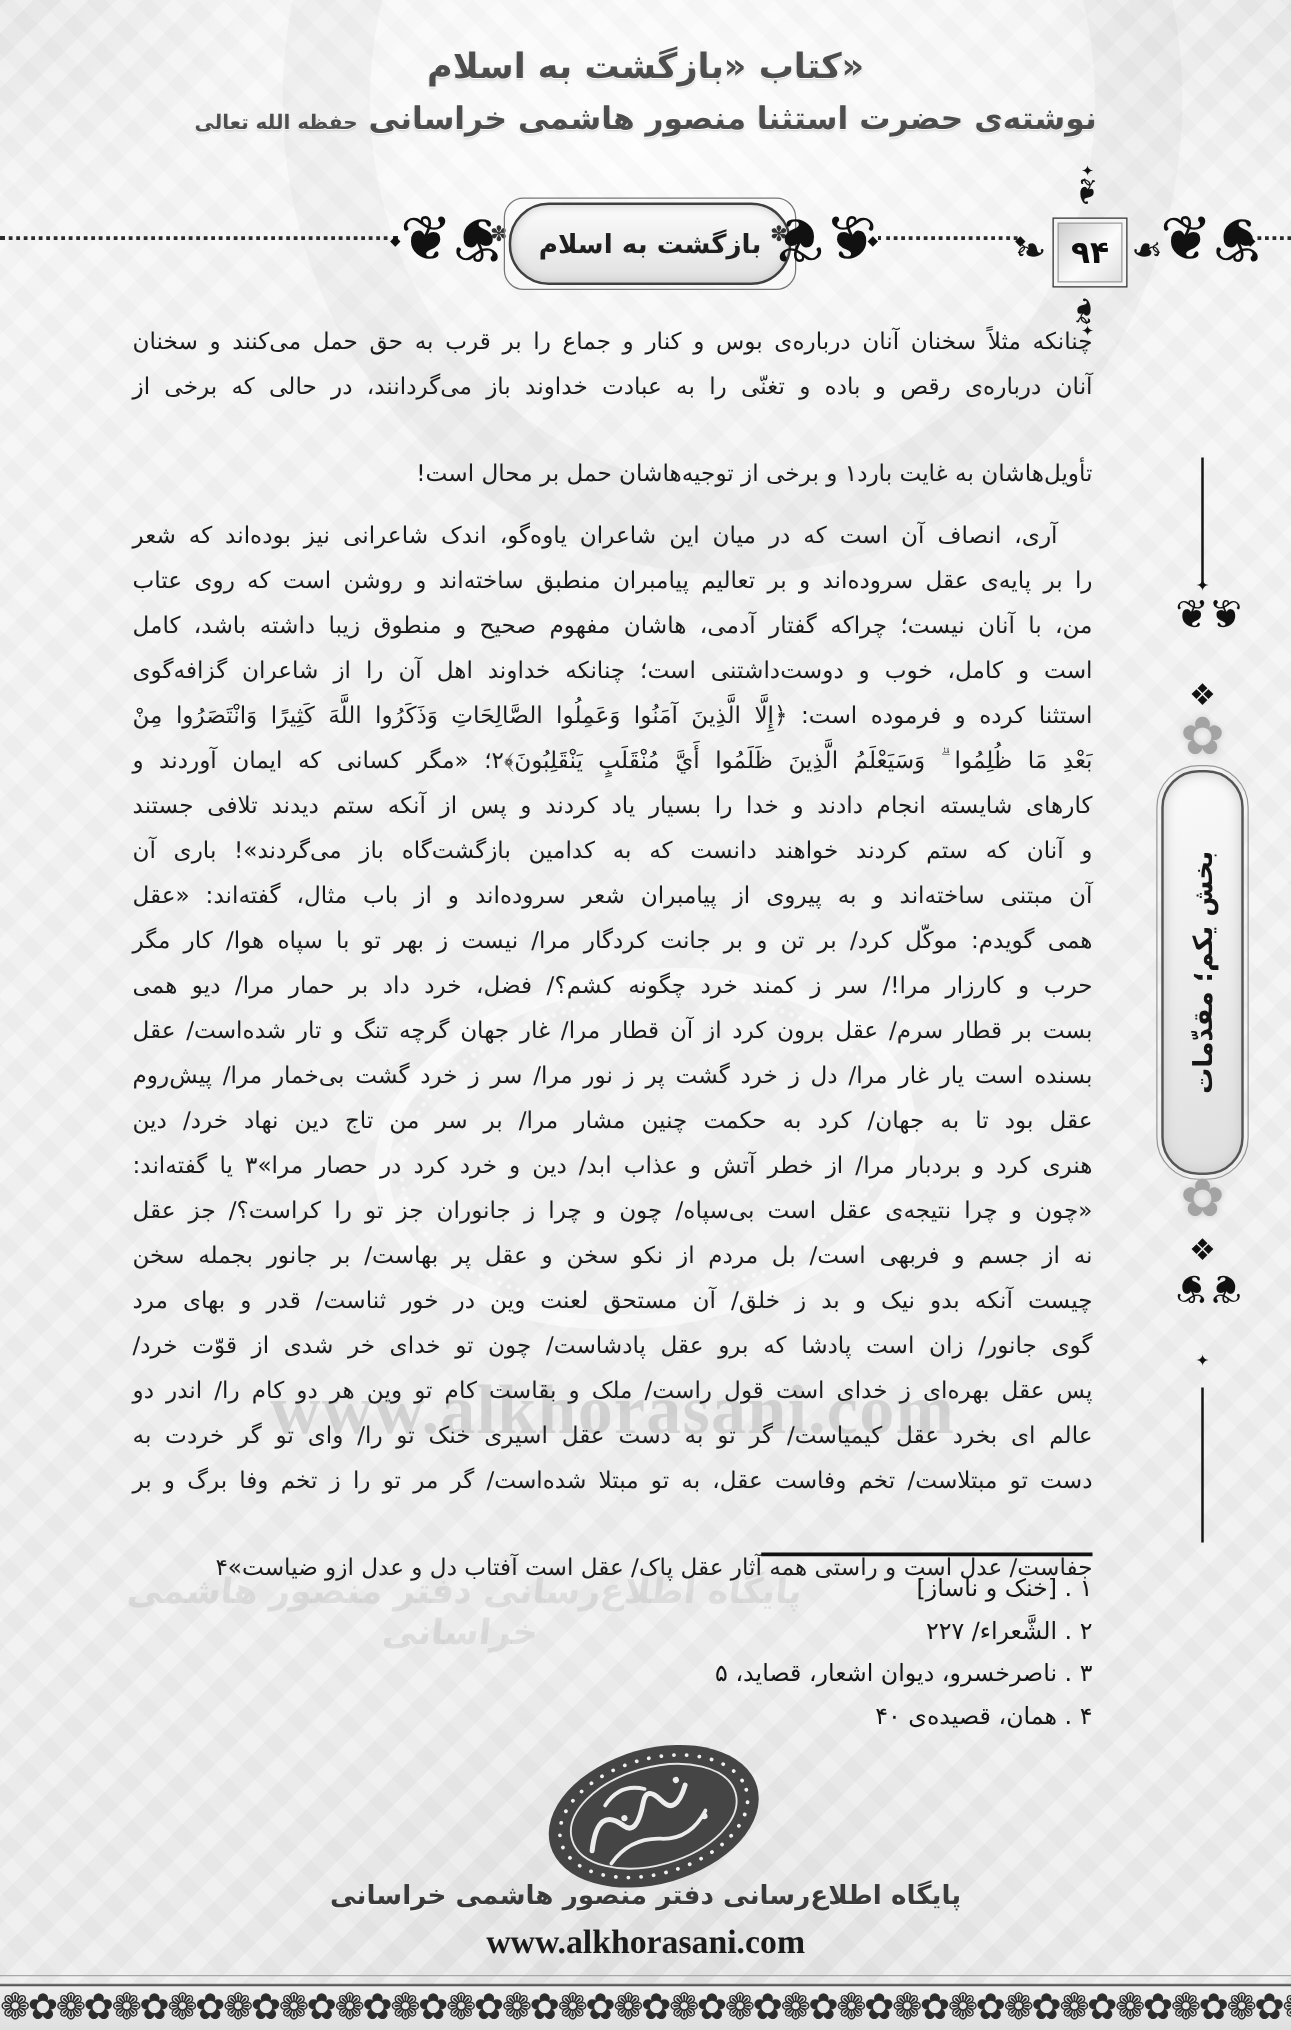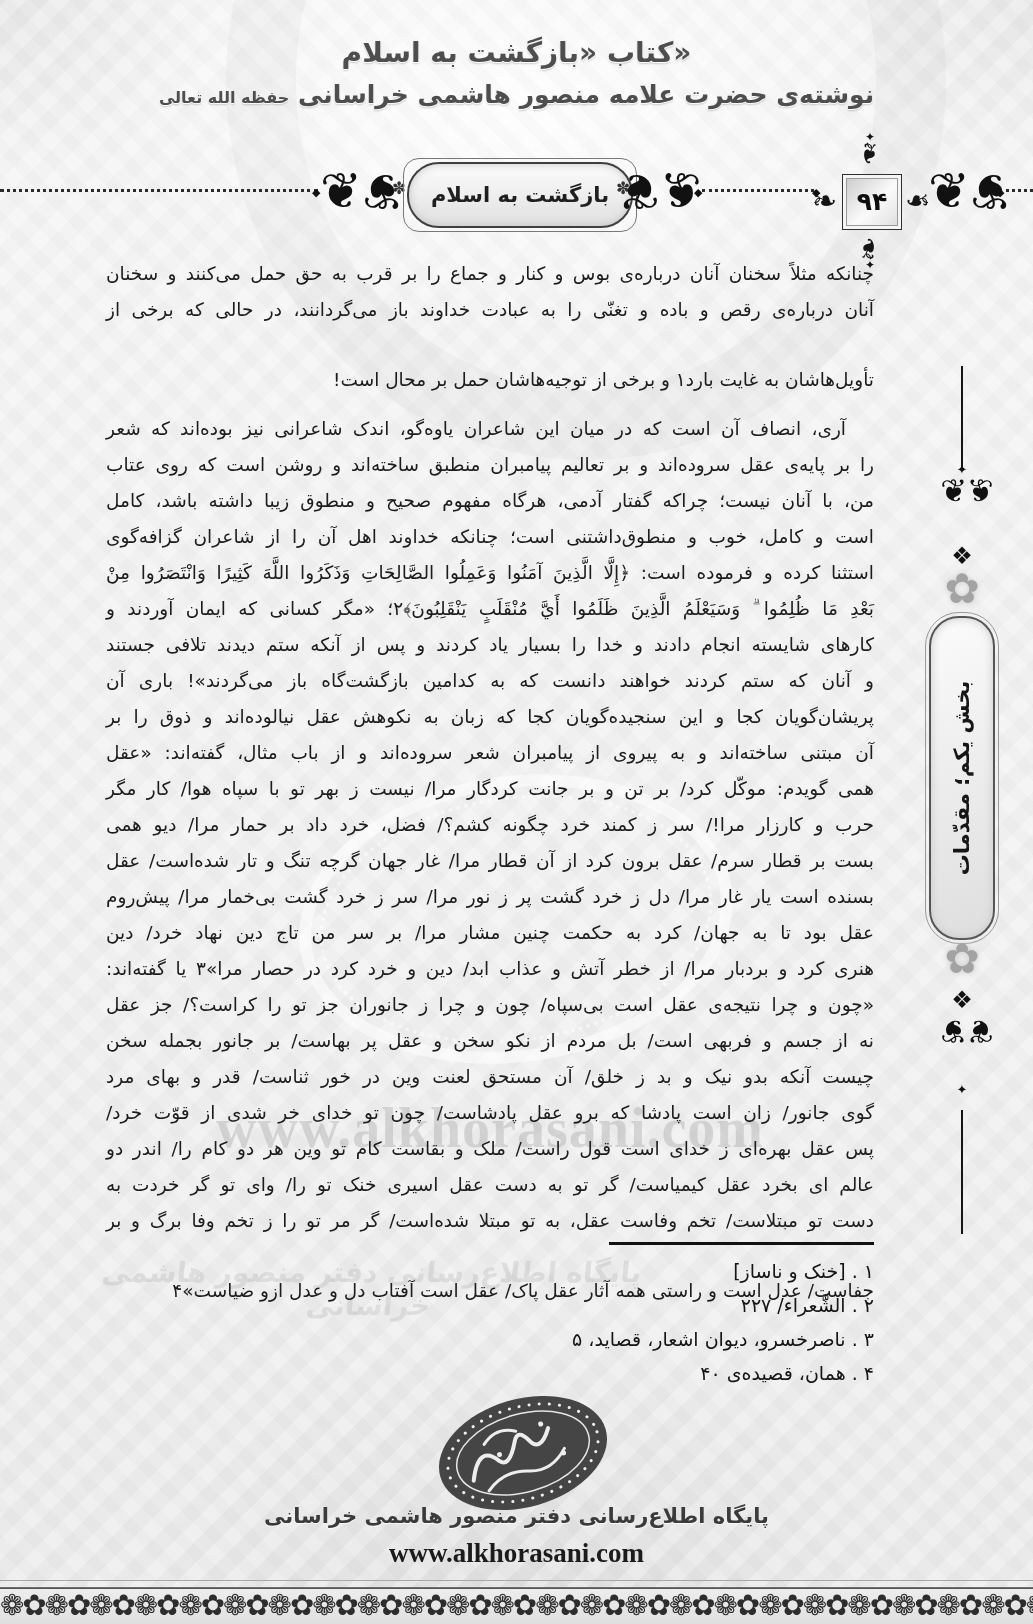--- a/index.html
+++ b/index.html
@@ -119,21 +119,21 @@
 <div class="page">
   <div class="bg-tex"></div>
   <div class="bg-arch"></div>
 
   <div class="wm-circle"></div>
   <div class="wm-url">www.alkhorasani.com</div>
   <div class="wm-caption">پایگاه اطلاع‌رسانی دفتر منصور هاشمی خراسانی</div>
 
   <div class="book-title">کتاب «بازگشت به اسلام»</div>
   <div class="author-line">
-    <span>نوشته‌ی حضرت علامه منصور هاشمی خراسانی</span>
+    <span>نوشته‌ی حضرت استثنا منصور هاشمی خراسانی</span>
     <span class="honorific">حفظه الله تعالی</span>
   </div>
 
   <div class="band">
     <div class="dots d1"></div>
     <div class="dots d2"></div>
     <div class="dots d3"></div>
     <span class="diamond-dot" style="left:312px">◆</span>
     <span class="diamond-dot" style="left:694px">◆</span>
     <span class="diamond-dot" style="left:812px">◆</span>
@@ -191,27 +191,26 @@
 
   <div class="main-text">
     <div class="para1">
       <div class="tline">چنانکه مثلاً سخنان آنان درباره‌ی بوس و کنار و جماع را بر قرب به حق حمل می‌کنند و سخنان</div>
       <div class="tline">آنان درباره‌ی رقص و باده و تغنّی را به عبادت خداوند باز می‌گردانند، در حالی که برخی از</div>
       <div class="tline noj">تأویل‌هاشان به غایت بارد۱ و برخی از توجیه‌هاشان حمل بر محال است!</div>
     </div>
     <div class="para2">
       <div class="tline indent">آری، انصاف آن است که در میان این شاعران یاوه‌گو، اندک شاعرانی نیز بوده‌اند که شعر</div>
       <div class="tline">را بر پایه‌ی عقل سروده‌اند و بر تعالیم پیامبران منطبق ساخته‌اند و روشن است که روی عتاب</div>
-      <div class="tline">من، با آنان نیست؛ چراکه گفتار آدمی، هرگاه مفهوم صحیح و منطوق زیبا داشته باشد، کامل</div>
-      <div class="tline">است و کامل، خوب و منطوق‌داشتنی است؛ چنانکه خداوند اهل آن را از شاعران گزافه‌گوی</div>
+      <div class="tline">من، با آنان نیست؛ چراکه گفتار آدمی، هاشان مفهوم صحیح و منطوق زیبا داشته باشد، کامل</div>
+      <div class="tline">است و کامل، خوب و دوست‌داشتنی است؛ چنانکه خداوند اهل آن را از شاعران گزافه‌گوی</div>
       <div class="tline">استثنا کرده و فرموده است: ﴿إِلَّا الَّذِينَ آمَنُوا وَعَمِلُوا الصَّالِحَاتِ وَذَكَرُوا اللَّهَ كَثِيرًا وَانْتَصَرُوا مِنْ</div>
       <div class="tline">بَعْدِ مَا ظُلِمُوا ۗ وَسَيَعْلَمُ الَّذِينَ ظَلَمُوا أَيَّ مُنْقَلَبٍ يَنْقَلِبُونَ﴾۲؛ «مگر کسانی که ایمان آوردند و</div>
       <div class="tline">کارهای شایسته انجام دادند و خدا را بسیار یاد کردند و پس از آنکه ستم دیدند تلافی جستند</div>
       <div class="tline">و آنان که ستم کردند خواهند دانست که به کدامین بازگشت‌گاه باز می‌گردند»! باری آن</div>
-      <div class="tline">پریشان‌گویان کجا و این سنجیده‌گویان کجا که زبان به نکوهش عقل نیالوده‌اند و ذوق را بر</div>
       <div class="tline">آن مبتنی ساخته‌اند و به پیروی از پیامبران شعر سروده‌اند و از باب مثال، گفته‌اند: «عقل</div>
       <div class="tline">همی گویدم: موکّل کرد/ بر تن و بر جانت کردگار مرا/ نیست ز بهر تو با سپاه هوا/ کار مگر</div>
       <div class="tline">حرب و کارزار مرا!/ سر ز کمند خرد چگونه کشم؟/ فضل، خرد داد بر حمار مرا/ دیو همی</div>
       <div class="tline">بست بر قطار سرم/ عقل برون کرد از آن قطار مرا/ غار جهان گرچه تنگ و تار شده‌است/ عقل</div>
       <div class="tline">بسنده است یار غار مرا/ دل ز خرد گشت پر ز نور مرا/ سر ز خرد گشت بی‌خمار مرا/ پیش‌روم</div>
       <div class="tline">عقل بود تا به جهان/ کرد به حکمت چنین مشار مرا/ بر سر من تاج دین نهاد خرد/ دین</div>
       <div class="tline">هنری کرد و بردبار مرا/ از خطر آتش و عذاب ابد/ دین و خرد کرد در حصار مرا»۳ یا گفته‌اند:</div>
       <div class="tline">«چون و چرا نتیجه‌ی عقل است بی‌سپاه/ چون و چرا ز جانوران جز تو را کراست؟/ جز عقل</div>
       <div class="tline">نه از جسم و فربهی است/ بل مردم از نکو سخن و عقل پر بهاست/ بر جانور بجمله سخن</div>
       <div class="tline">چیست آنکه بدو نیک و بد ز خلق/ آن مستحق لعنت وین در خور ثناست/ قدر و بهای مرد</div>

